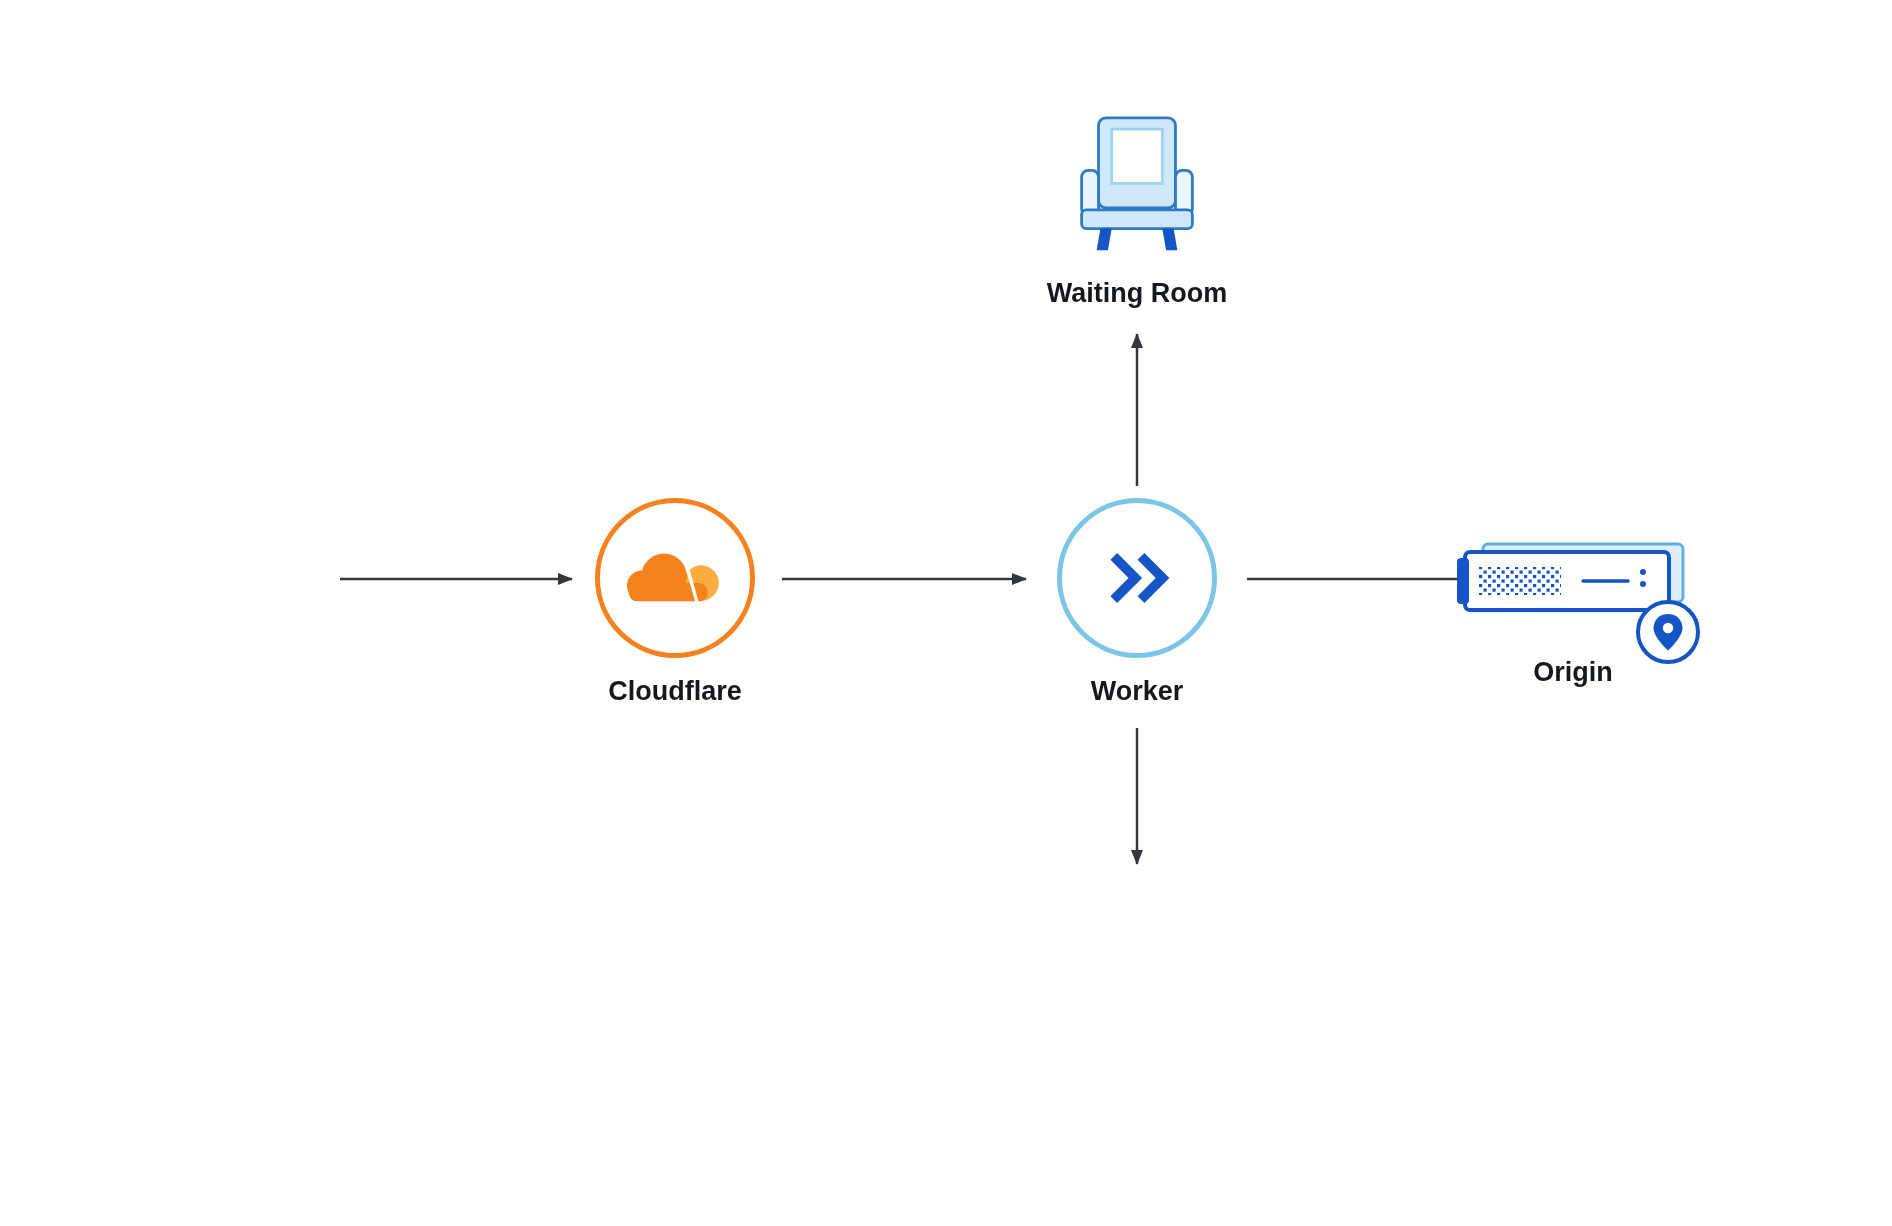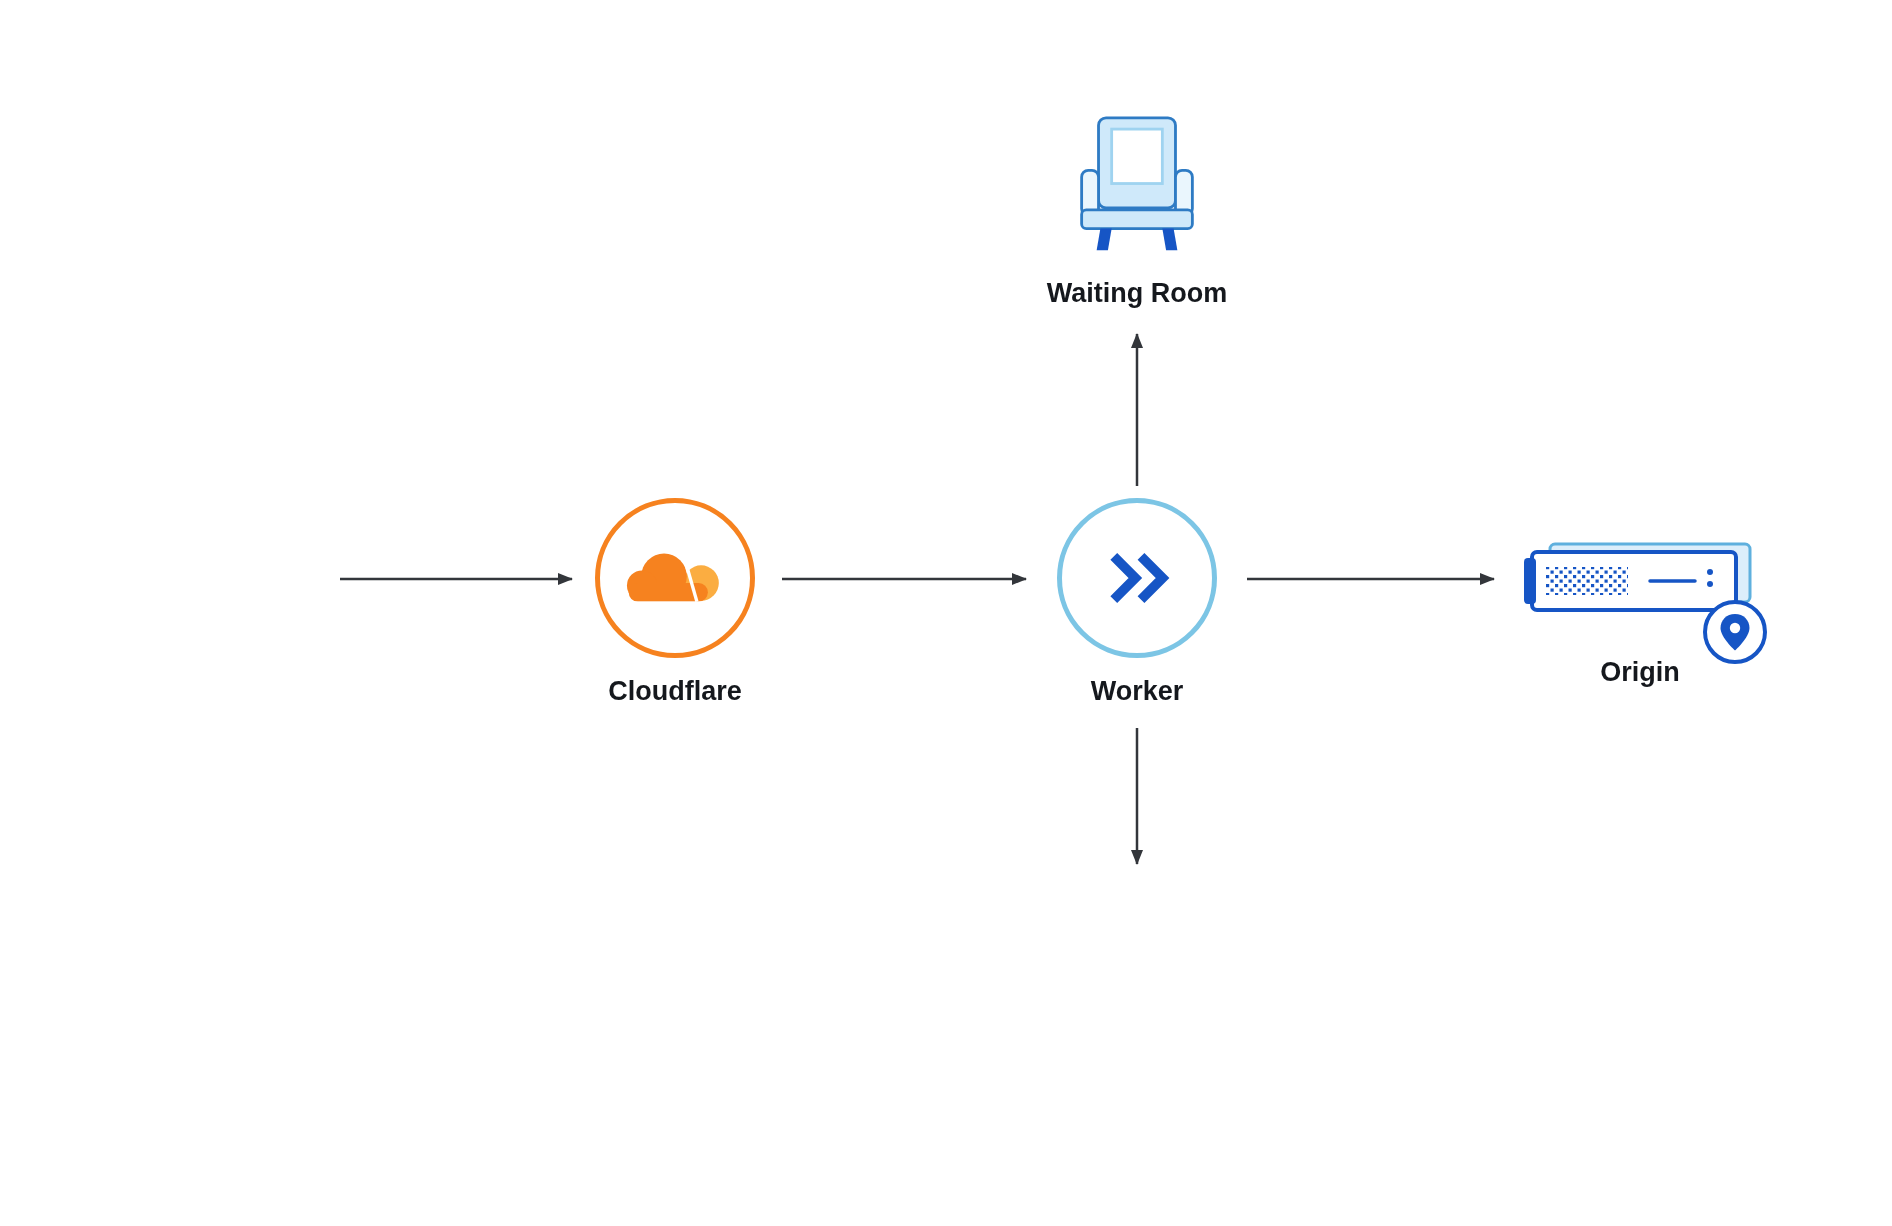--- a/index.html
+++ b/index.html
@@ -12,21 +12,21 @@
   .ring-blue{border:5px solid #7cc5e5;}
   .node-label{font-weight:700;font-size:27px;color:#15181d;line-height:34px;}
   .n-request{left:104px;top:518px;width:246px;}
   .n-request .node-label{margin-top:25px;}
   .n-cloudflare{left:595px;top:498px;width:160px;}
   .n-cloudflare .node-label{margin-top:16px;white-space:nowrap;}
   .n-worker{left:1057px;top:498px;width:160px;}
   .n-worker .node-label{margin-top:16px;white-space:nowrap;}
   .n-waiting-room{left:997px;top:114px;width:280px;}
   .n-waiting-room .node-label{margin-top:18px;white-space:nowrap;}
-  .n-origin{left:1505px;top:540px;width:270px;}
+  .n-origin{left:1438px;top:540px;width:270px;}
   .n-origin .node-label{margin-top:-13px;}
   .n-refresh{left:987px;top:890px;width:300px;}
   .n-refresh .node-label{margin-top:12px;width:300px;}
 </style>
 </head>
 <body>
 
 <div class="canvas">
 
   <svg class="overlay" width="1892" height="1226" viewBox="0 0 1892 1226">

